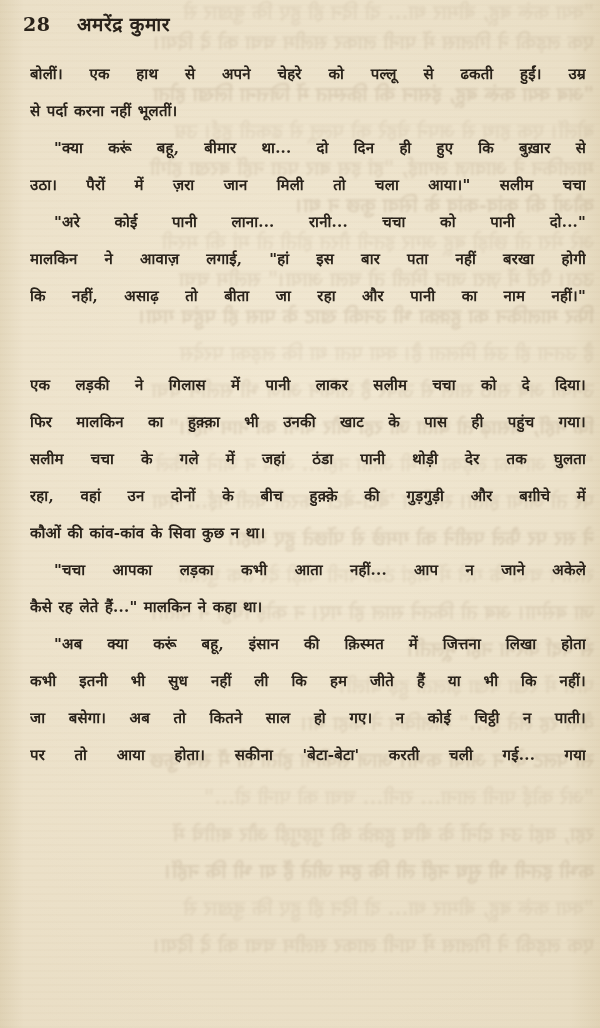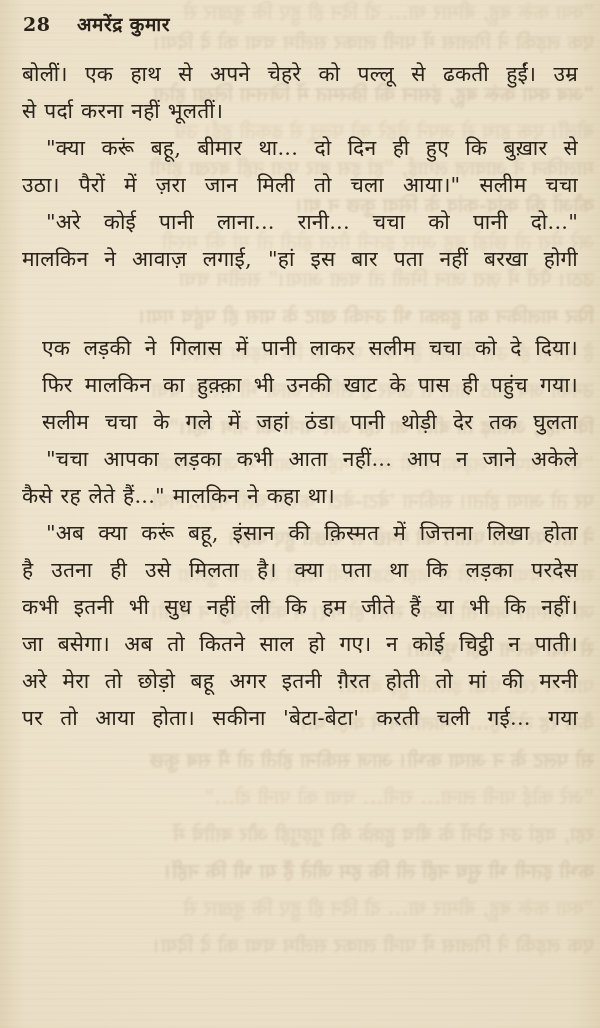--- a/index.html
+++ b/index.html
@@ -21,25 +21,25 @@
     transform:scaleX(-1);filter:blur(1.3px);
   }
   .content{position:relative;z-index:2;}
   .header{
     position:absolute;top:11px;left:23px;right:22px;
     font-size:19px;font-weight:700;letter-spacing:.5px;
   }
   .pagenum{display:inline-block;min-width:30px;}
   .author{margin-left:24px;}
   .bodytext{
-    position:absolute;top:56px;left:22px;width:556px;
-    font-size:21px;font-weight:400;letter-spacing:.2px;word-spacing:1px;
+    position:absolute;top:56px;left:30px;width:556px;
+    font-size:15px;font-weight:700;letter-spacing:.2px;word-spacing:1px;
   }
   .para{margin:0;}
-  .para.gap{margin-top:52px;margin-left:20px;}
+  .para.gap{margin-top:52px;}
   .line{
     height:37px;line-height:37px;overflow:hidden;box-sizing:border-box;
     text-align:justify;text-align-last:justify;
   }
   .line.indent{padding-left:24px;}
   .line.lastline{text-align:center;text-align-last:left;}
 </style>
 </head>
 <body>
 
@@ -81,33 +81,34 @@
           <div class="line">बोलीं। एक हाथ से अपने चेहरे को पल्लू से ढकती हुईं। उम्र</div>
           <div class="line lastline">से पर्दा करना नहीं भूलतीं।</div>
         </div>
         <div class="para">
           <div class="line indent">"क्या करूं बहू, बीमार था... दो दिन ही हुए कि बुख़ार से</div>
           <div class="line">उठा। पैरों में ज़रा जान मिली तो चला आया।" सलीम चचा</div>
         </div>
         <div class="para">
           <div class="line indent">"अरे कोई पानी लाना... रानी... चचा को पानी दो..."</div>
           <div class="line">मालकिन ने आवाज़ लगाई, "हां इस बार पता नहीं बरखा होगी</div>
+          <div class="line">कि नहीं, असाढ़ तो बीता जा रहा और पानी का नाम नहीं।"</div>
         </div>
         <div class="para gap">
           <div class="line">एक लड़की ने गिलास में पानी लाकर सलीम चचा को दे दिया।</div>
           <div class="line">फिर मालकिन का हुक़्क़ा भी उनकी खाट के पास ही पहुंच गया।</div>
           <div class="line">सलीम चचा के गले में जहां ठंडा पानी थोड़ी देर तक घुलता</div>
+          <div class="line">रहा, वहां उन दोनों के बीच हुक़्क़े की गुड़गुड़ी और बग़ीचे में</div>
+          <div class="line lastline">कौओं की कांव-कांव के सिवा कुछ न था।</div>
         </div>
         <div class="para">
           <div class="line indent">"चचा आपका लड़का कभी आता नहीं... आप न जाने अकेले</div>
           <div class="line lastline">कैसे रह लेते हैं..." मालकिन ने कहा था।</div>
         </div>
         <div class="para">
           <div class="line indent">"अब क्या करूं बहू, इंसान की क़िस्मत में जित्तना लिखा होता</div>
-          <div class="line">है उतना ही उसे मिलता है। क्या पता था कि लड़का परदेस</div>
           <div class="line">कभी इतनी भी सुध नहीं ली कि हम जीते हैं या भी कि नहीं।</div>
           <div class="line">जा बसेगा। अब तो कितने साल हो गए। न कोई चिट्ठी न पाती।</div>
-          <div class="line">अरे मेरा तो छोड़ो बहू अगर इतनी ग़ैरत होती तो मां की मरनी</div>
           <div class="line">पर तो आया होता। सकीना 'बेटा-बेटा' करती चली गई... गया</div>
         </div>
       </div>
   </div>
 </div>
 
 </body></html>

